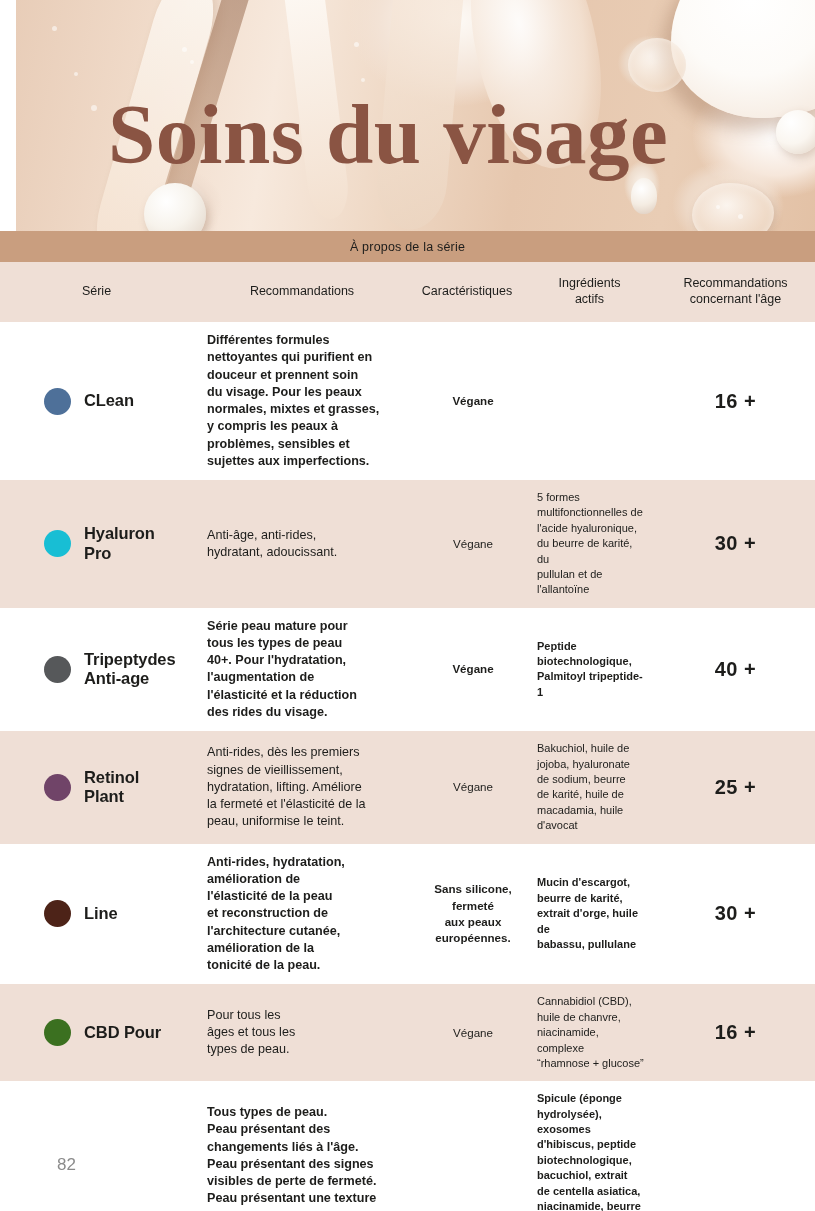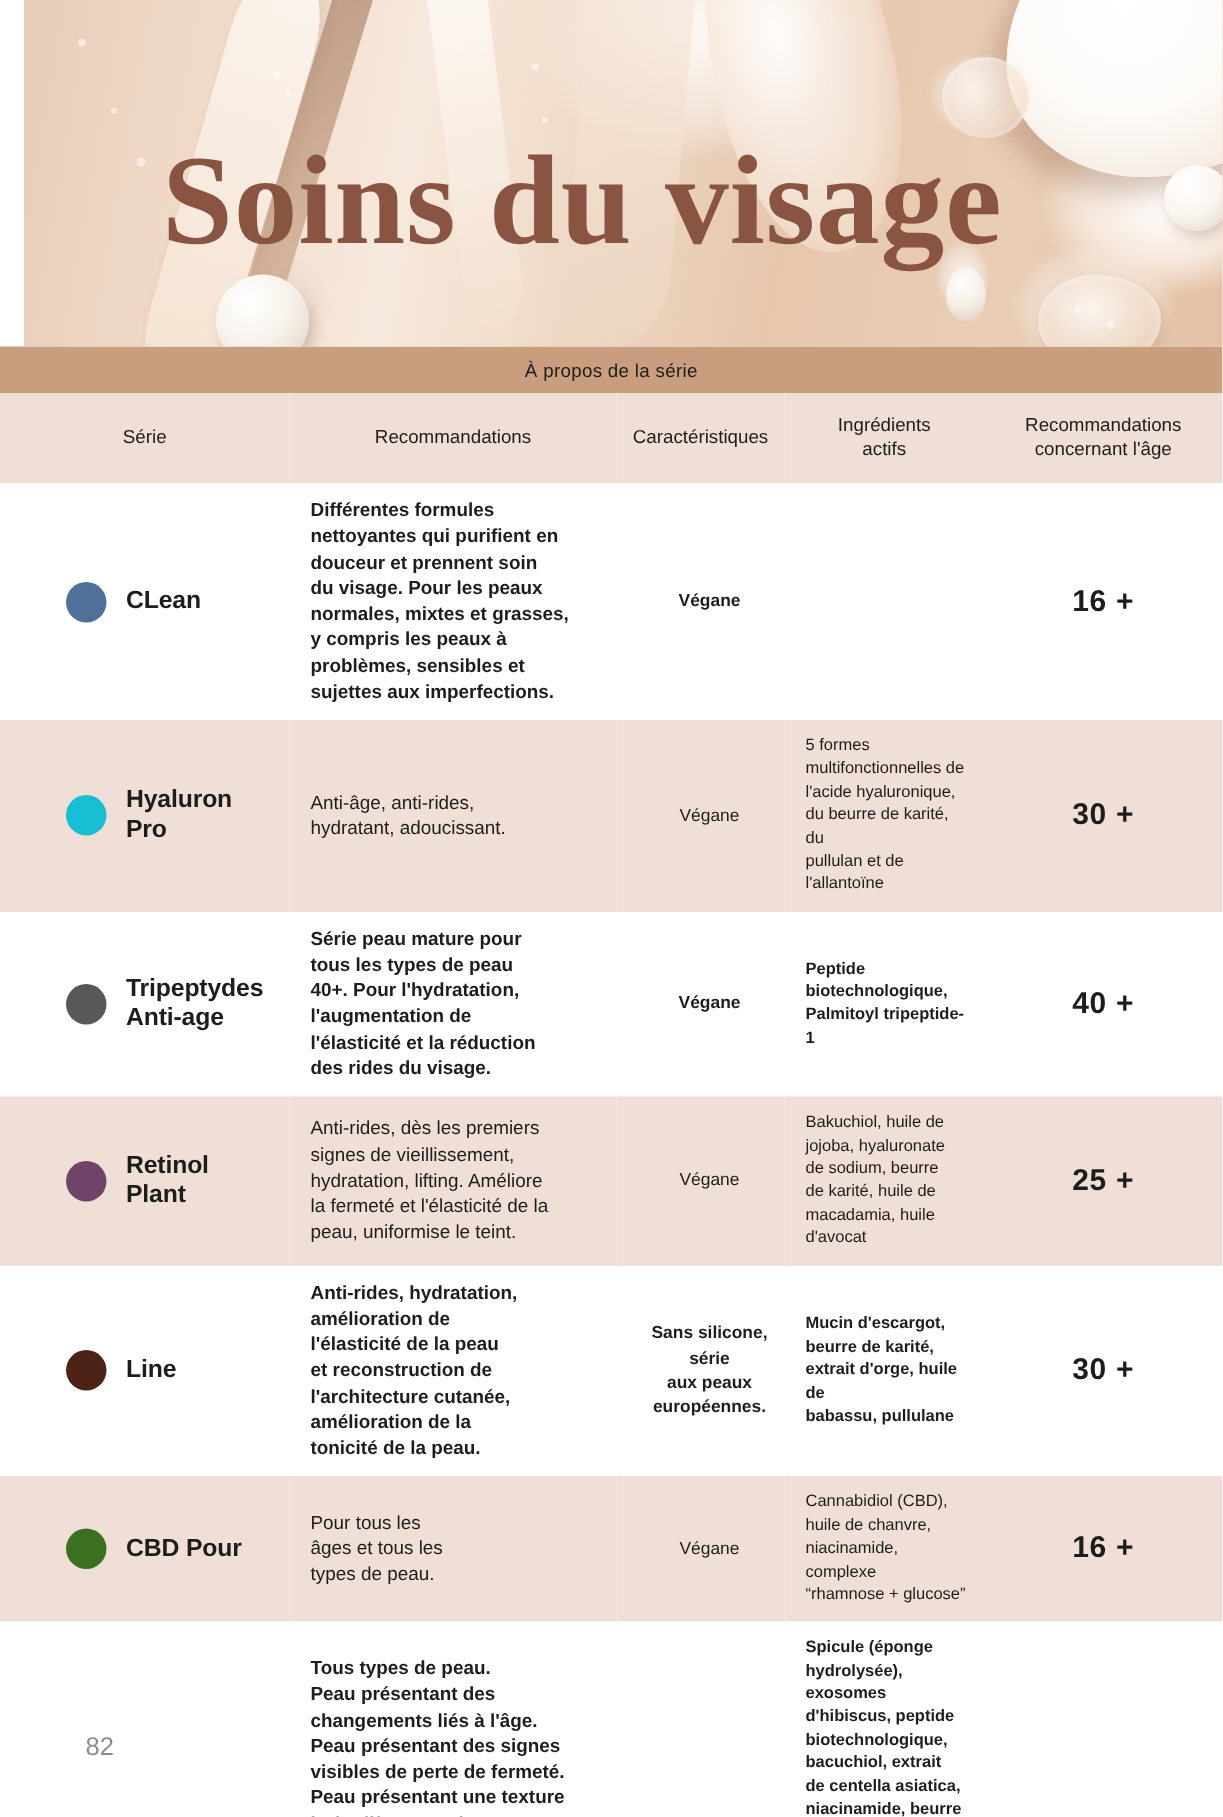--- a/index.html
+++ b/index.html
@@ -335,21 +335,21 @@
             <div class="reco bold">Anti-rides, hydratation,
 amélioration de
 l'élasticité de la peau
 et reconstruction de
 l'architecture cutanée,
 amélioration de la
 tonicité de la peau.</div>
           </td>
           <td>
             <div class="carac bold">Sans silicone,
-série
+fermeté
 aux peaux
 européennes.</div>
           </td>
           <td>
             <div class="ingr bold">Mucin d'escargot,
 beurre de karité,
 extrait d'orge, huile de
 babassu, pullulane</div>
           </td>
           <td>

